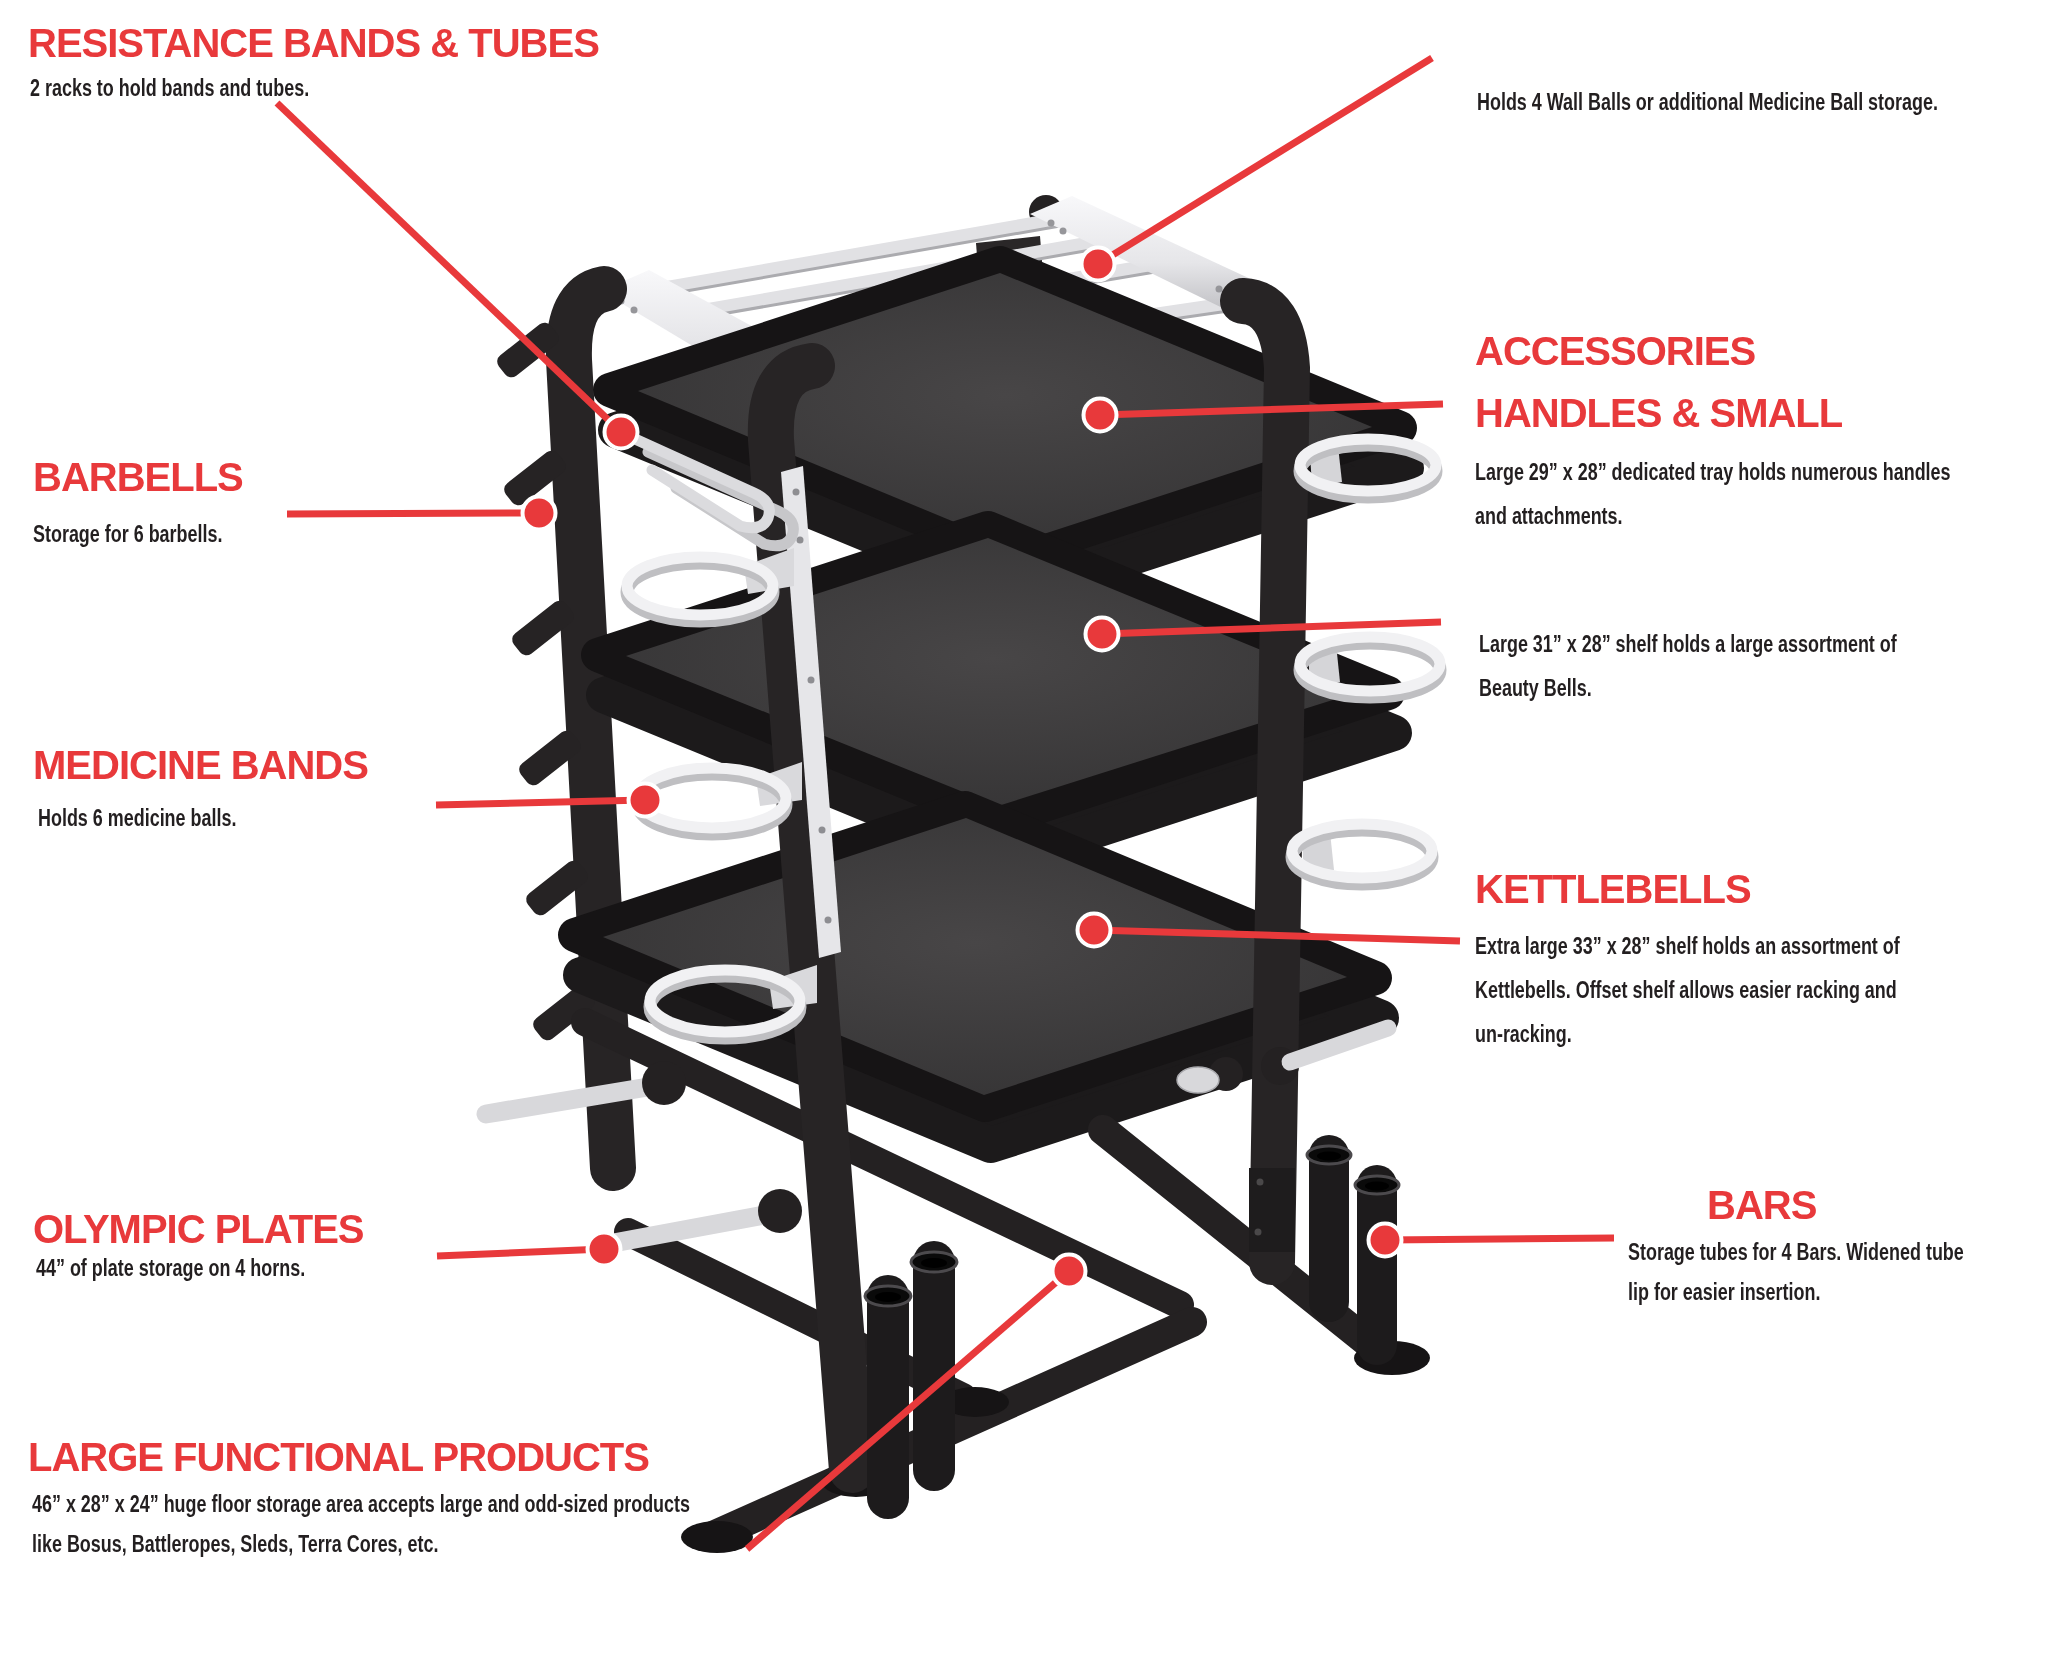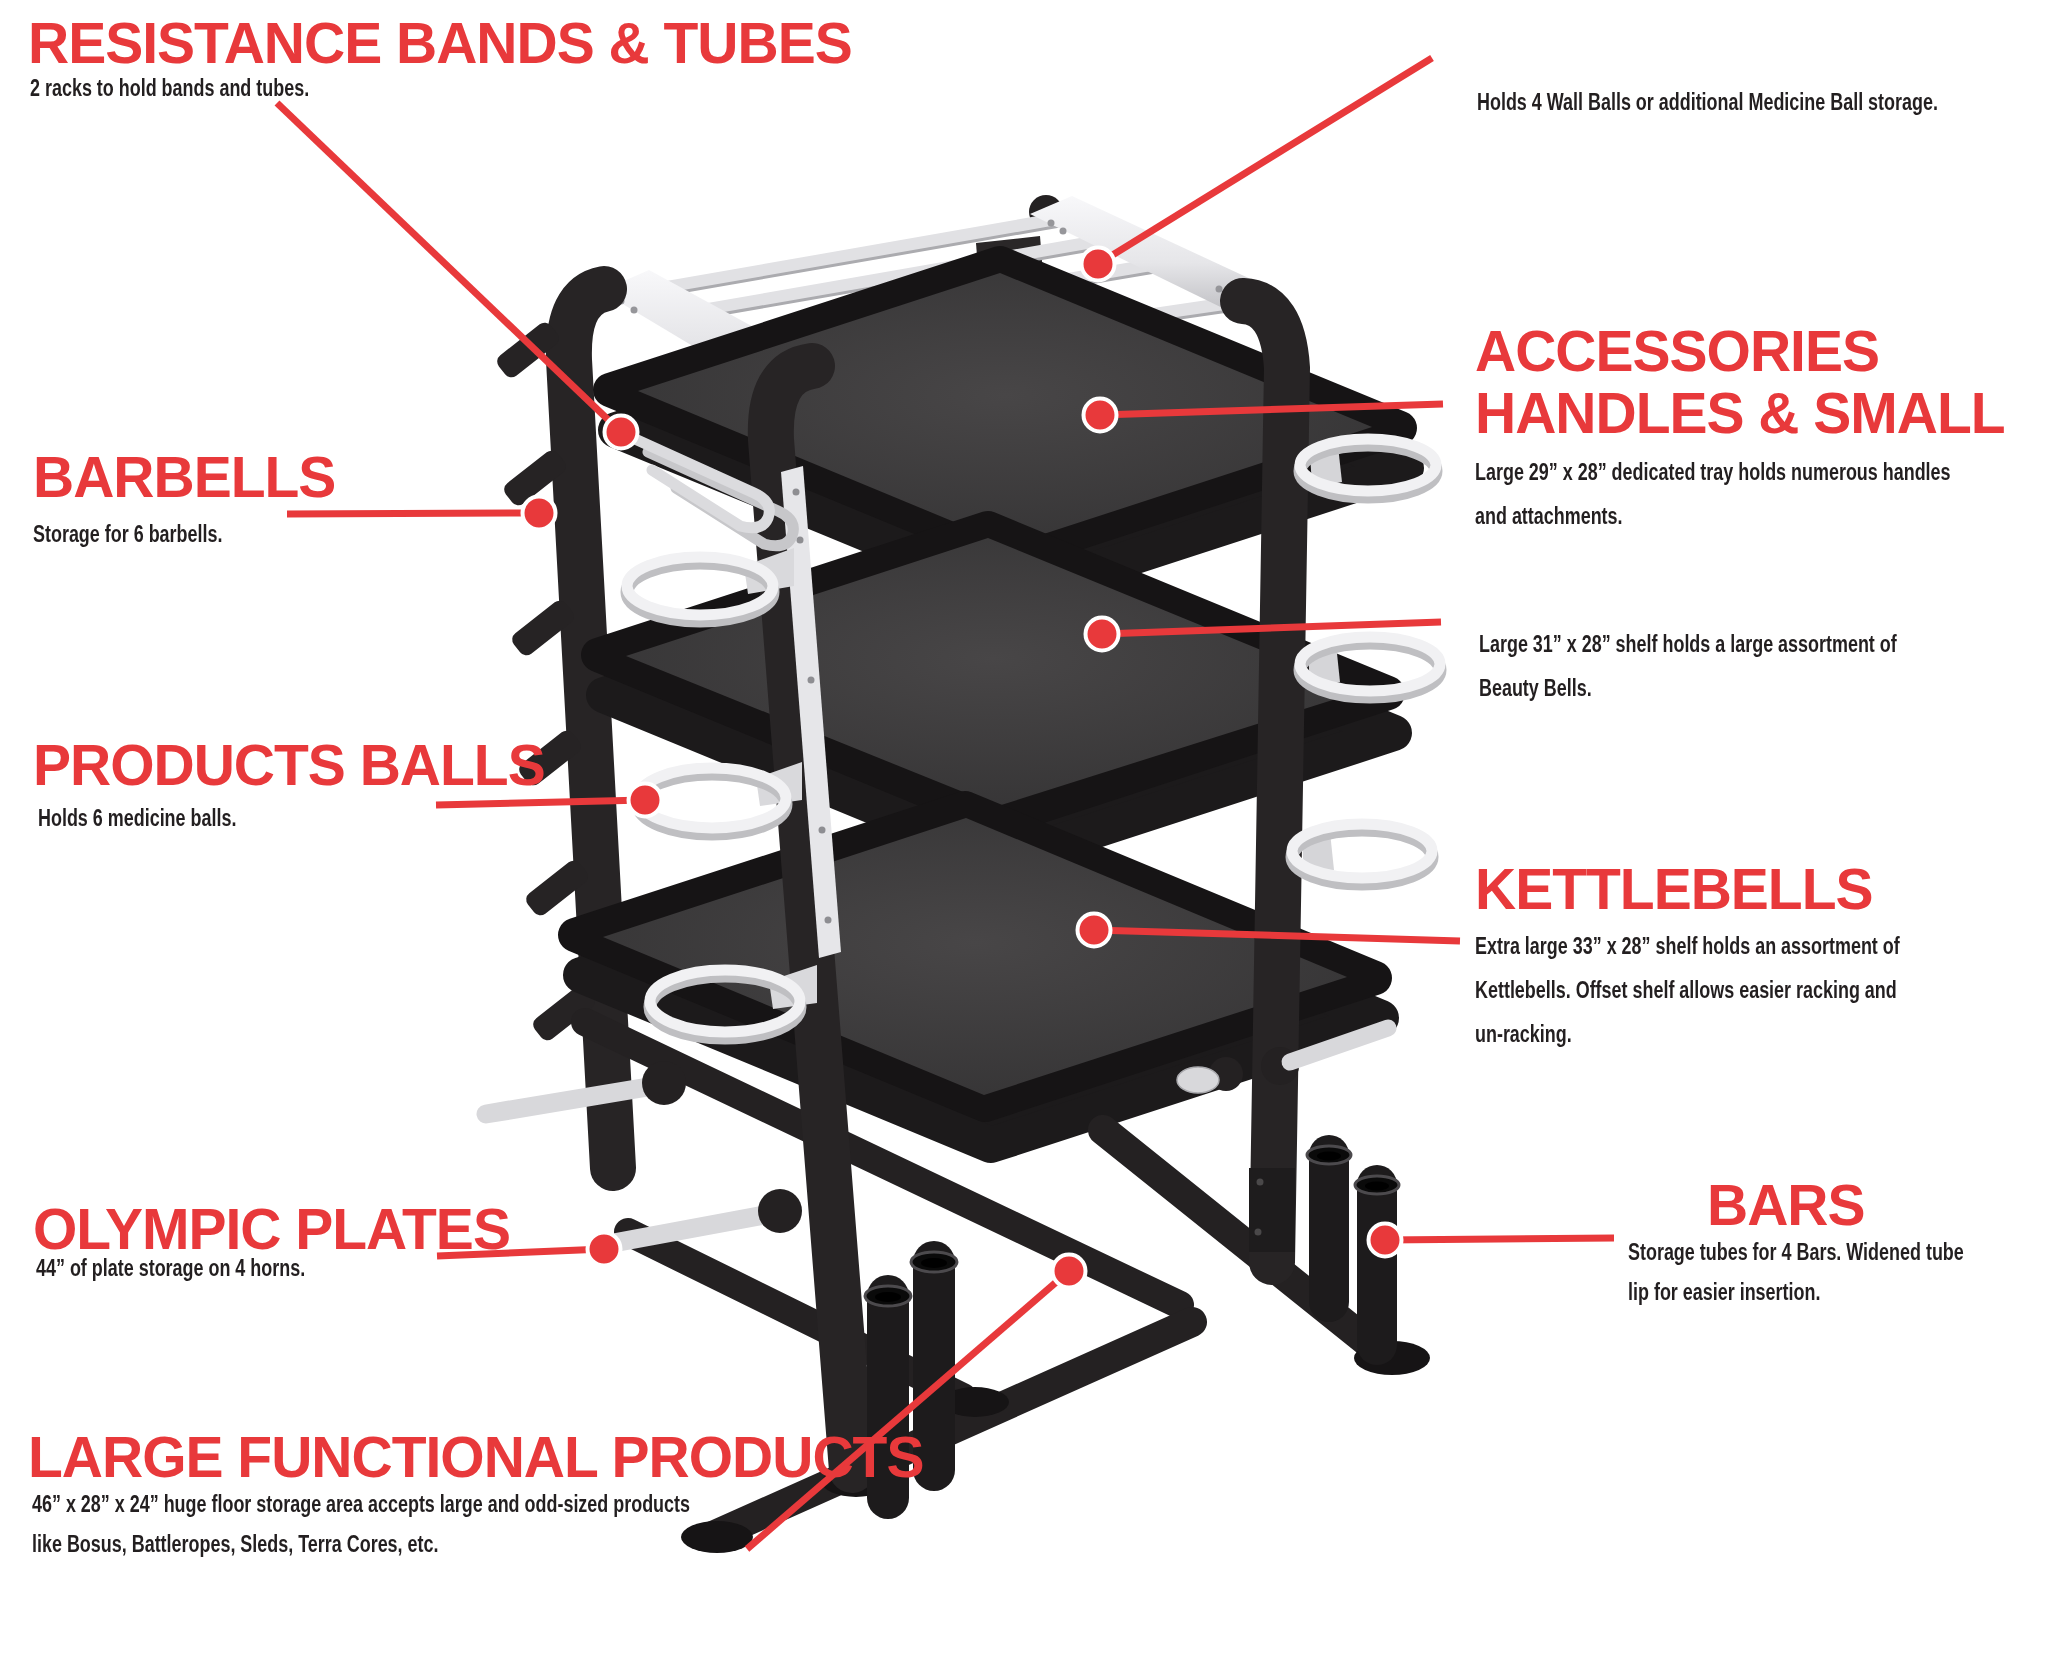--- a/index.html
+++ b/index.html
@@ -1,19 +1,19 @@
 <!DOCTYPE html>
 <html><head>
 <meta charset="utf-8">
 <style>
   html,body{margin:0;padding:0;background:#ffffff;}
   #page{position:relative;width:2048px;height:1667px;background:#ffffff;overflow:hidden;
         font-family:"Liberation Sans",sans-serif;}
   #rack-svg{position:absolute;left:0;top:0;width:2048px;height:1667px;}
-  .c-title{position:absolute;color:#E8393B;font-weight:bold;font-size:57px;line-height:54px;
+  .c-title{position:absolute;color:#E8393B;font-weight:bold;font-size:40px;line-height:54px;
            letter-spacing:-1px;white-space:nowrap;transform-origin:0 0;}
   .c-title.two-line{line-height:62px;}
   .c-body{position:absolute;color:#231F20;font-weight:bold;font-size:23px;line-height:44px;
           white-space:nowrap;transform:scaleX(0.78);transform-origin:0 0;}
   .c-line{height:44px;}
 </style>
 </head>
 <body>
 
 <div id="page">
@@ -225,21 +225,21 @@
 <div class="c-body" style="left:1475px;top:450px;">
   <div class="c-line">Large 29” x 28” dedicated tray holds numerous handles</div>
   <div class="c-line">and attachments.</div>
 </div>
 
 <div class="c-body" style="left:1479px;top:622px;">
   <div class="c-line">Large 31” x 28” shelf holds a large assortment of</div>
   <div class="c-line">Beauty Bells.</div>
 </div>
 
-<div class="c-title" style="left:33px;top:738px;">PRODUCTS BALLS</div>
+<div class="c-title" style="left:33px;top:738px;">MEDICINE BANDS</div>
 <div class="c-body" style="left:38px;top:796px;">
   <div class="c-line">Holds 6 medicine balls.</div>
 </div>
 
 <div class="c-title" style="left:1475px;top:862px;">KETTLEBELLS</div>
 <div class="c-body" style="left:1475px;top:924px;">
   <div class="c-line">Extra large 33” x 28” shelf holds an assortment of</div>
   <div class="c-line">Kettlebells. Offset shelf allows easier racking and</div>
   <div class="c-line">un-racking.</div>
 </div>

